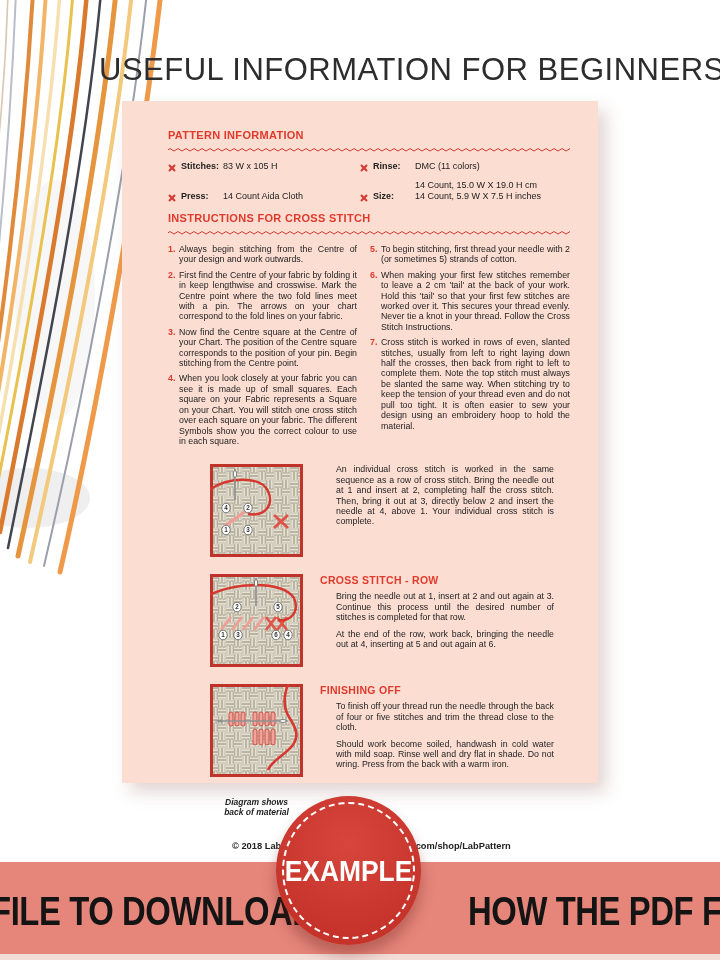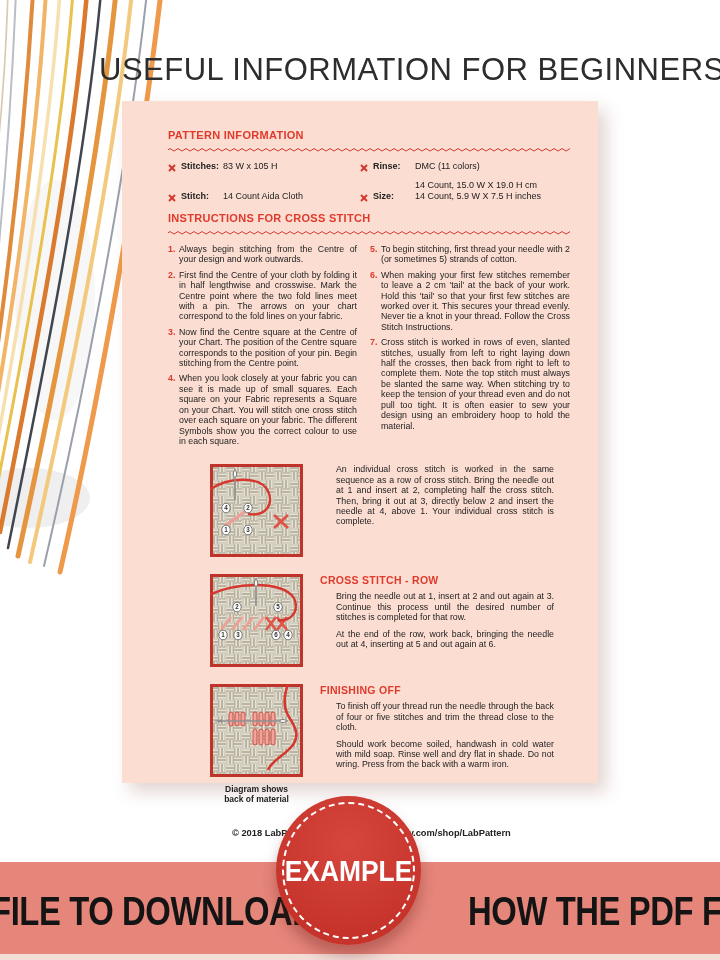--- a/index.html
+++ b/index.html
@@ -41,22 +41,22 @@
   .li{display:flex;margin-bottom:5px;font-size:8.8px;line-height:10.4px;color:#232323;}
   .li .num{color:#e03a2c;font-weight:bold;width:11px;flex:none;}
   .li .itext{flex:1;text-align:justify;}
   
   .section{display:flex;padding-left:42px;margin-top:13px;}
   .diagwrap{width:93px;flex:none;}
   .stext{margin-left:17px;width:234px;}
   .stext .red-heading{font-size:10.5px;margin-bottom:5px;}
   .stext p{margin:0 0 6px 16px;font-size:8.8px;line-height:10.4px;color:#232323;text-align:justify;}
   .diag-caption{
-    width:93px;margin:3px 0 0 42px;text-align:center;
-    font-size:8.5px;font-weight:bold;line-height:10px;color:#222;
+    width:93px;margin:16px 0 0 42px;text-align:center;
+    font-size:8.5px;font-weight:bold;font-style:italic;line-height:10px;color:#222;
   }
   .card-footer{display:flex;padding-left:64px;gap:58px;margin-top:24px;
     font-size:9.3px;font-weight:bold;color:#222;}
   
   .band{position:absolute;left:0;top:862px;width:720px;height:92px;background:#e6857a;}
   .band-strip{position:absolute;left:0;top:954px;width:720px;height:6px;background:#f3ddd7;}
   .band-text{
     position:absolute;margin:0;font-size:41px;font-weight:bold;color:#141414;
     letter-spacing:-.5px;transform:scaleX(.8);transform-origin:left center;white-space:nowrap;
   }
@@ -126,21 +126,21 @@
           <line x1="7" y1="1" x2="1" y2="7" stroke="#d6372e" stroke-width="2"></line>
         </svg>
       <span class="flabel">Rinse:</span>
       <span class="fvalue">DMC (11 colors)</span>
     </div>
     <div class="field">
       <svg class="xmark" width="8" height="8">
           <line x1="1" y1="1" x2="7" y2="7" stroke="#d6372e" stroke-width="2"></line>
           <line x1="7" y1="1" x2="1" y2="7" stroke="#d6372e" stroke-width="2"></line>
         </svg>
-      <span class="flabel">Stitch:</span>
+      <span class="flabel">Press:</span>
       <span class="fvalue">14 Count Aida Cloth</span>
     </div>
     <div class="field">
       <svg class="xmark" width="8" height="8">
           <line x1="1" y1="1" x2="7" y2="7" stroke="#d6372e" stroke-width="2"></line>
           <line x1="7" y1="1" x2="1" y2="7" stroke="#d6372e" stroke-width="2"></line>
         </svg>
       <span class="flabel">Size:</span>
       <span class="fvalue">
         <span class="vline">14 Count,  15.0 W X 19.0 H cm</span>
@@ -160,21 +160,21 @@
   </svg>
 
   <div class="cols">
     <div class="col-left">
       <div class="li">
           <span class="num">1.</span>
           <span class="itext">Always begin stitching from the Centre of your design and work outwards.</span>
         </div>
       <div class="li">
           <span class="num">2.</span>
-          <span class="itext">First find the Centre of your cloth by folding it in half lengthwise and crosswise. Mark the Centre point where the two fold lines meet with a pin. The arrows on your chart correspond to the fold lines on your fabric.</span>
+          <span class="itext">First find the Centre of your fabric by folding it in keep lengthwise and crosswise. Mark the Centre point where the two fold lines meet with a pin. The arrows on your chart correspond to the fold lines on your fabric.</span>
         </div>
       <div class="li">
           <span class="num">3.</span>
           <span class="itext">Now find the Centre square at the Centre of your Chart. The position of the Centre square corresponds to the position of your pin. Begin stitching from the Centre point.</span>
         </div>
       <div class="li">
           <span class="num">4.</span>
           <span class="itext">When you look closely at your fabric you can see it is made up of small squares. Each square on your Fabric represents a Square on your Chart. You will stitch one cross stitch over each square on your fabric. The different Symbols show you the correct colour to use in each square.</span>
         </div>
     </div>

